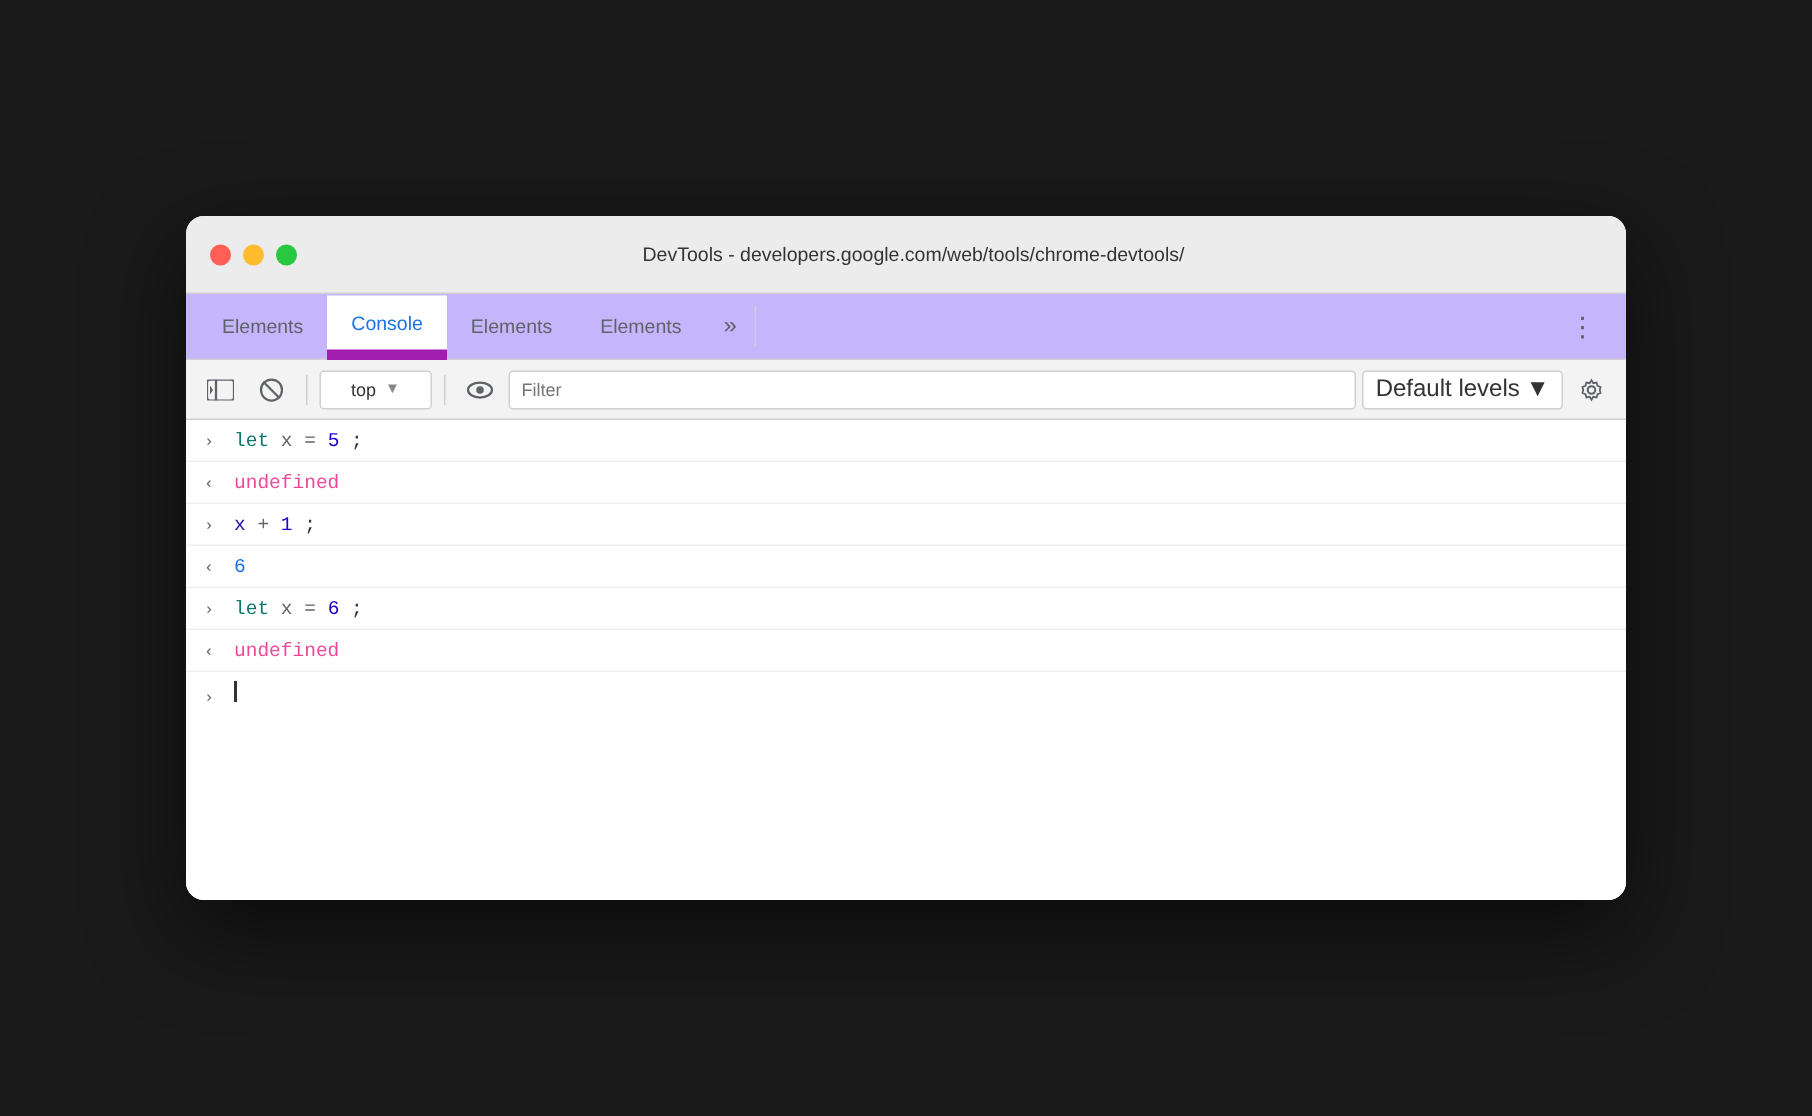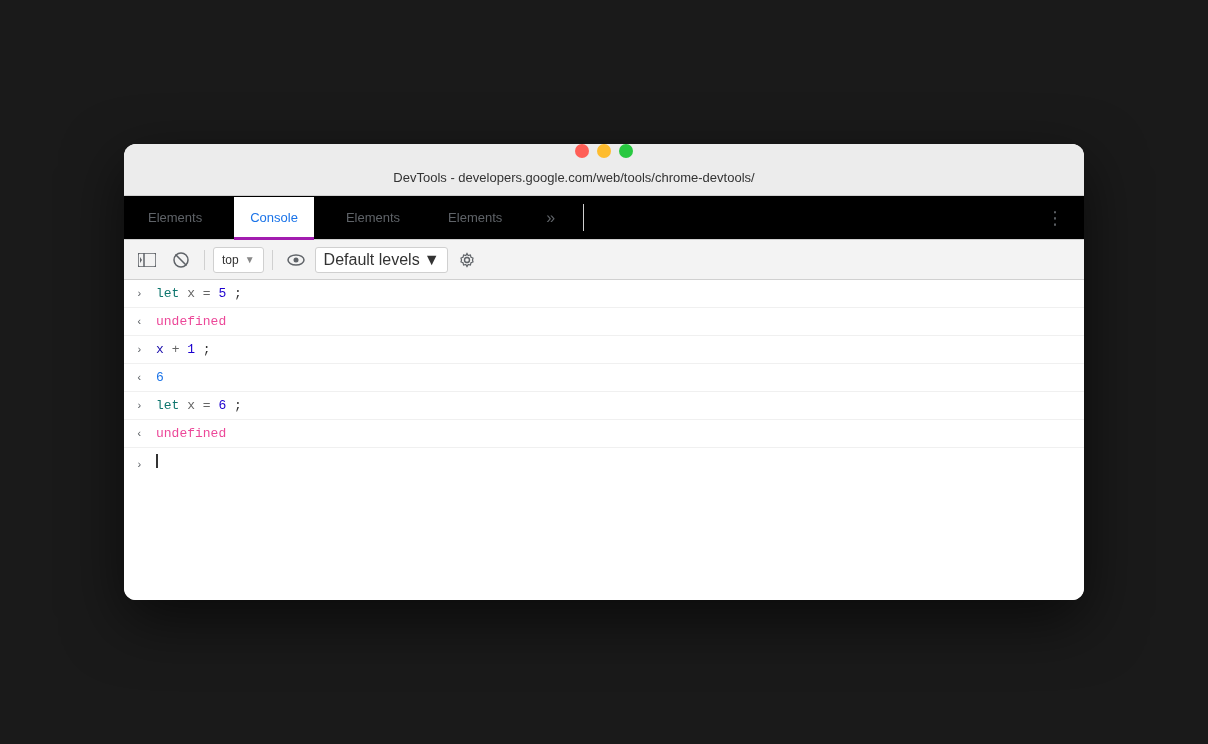--- a/index.html
+++ b/index.html
@@ -23,21 +23,20 @@
 
     
     .titlebar {
       background: #ececec;
       height: 52px;
       display: flex;
       align-items: center;
       padding: 0 16px;
       border-bottom: 1px solid #d0d0d0;
       gap: 12px;
-      flex-direction: column;
     }
 
     .traffic-lights {
       display: flex;
       gap: 8px;
       align-items: center;
     }
 
     .traffic-light {
       width: 14px;
@@ -52,45 +51,45 @@
       flex: 1;
       text-align: center;
       font-size: 13px;
       color: #333;
       font-weight: 500;
       margin-left: -60px;
     }
 
     
     .tabbar {
-      background: #000000;
+      background: #c4b5fd;
       height: 44px;
       display: flex;
       align-items: stretch;
       border-bottom: 1px solid #d0d0d0;
       padding: 0 8px;
-      gap: 16px;
+      gap: 0;
     }
 
     .tab-item {
       display: flex;
       align-items: center;
       padding: 0 16px;
       font-size: 13px;
       color: #5f6368;
       cursor: pointer;
       border-bottom: 3px solid transparent;
       position: relative;
       top: 1px;
       white-space: nowrap;
     }
 
     .tab-item.active {
       color: #1a73e8;
-      border-bottom: 3px solid #a21caf;
+      border-bottom: 7px solid #a21caf;
       background: #fff;
       text-align: right;
     }
 
     .tab-more {
       display: flex;
       align-items: center;
       padding: 0 12px;
       font-size: 16px;
       color: #5f6368;
@@ -143,21 +142,21 @@
       background: #d0d0d0;
       margin: 0 4px;
     }
 
     .toolbar-select {
       display: flex;
       align-items: center;
       background: #fff;
       border: 1px solid #d0d0d0;
       border-radius: 3px;
-      padding: 2px 8px;
+      padding: 2px 20px;
       font-size: 12px;
       color: #333;
       cursor: pointer;
       gap: 6px;
       height: 26px;
     }
 
     .toolbar-select .arrow {
       font-size: 10px;
       color: #888;
@@ -327,20 +326,21 @@
       <span class="arrow">▼</span>
     </div>
     <div class="toolbar-separator"></div>
     <div class="toolbar-eye">
 
       <svg width="18" height="14" viewBox="0 0 18 14">
         <ellipse cx="9" cy="7" rx="8" ry="5" fill="none" stroke="#5f6368" stroke-width="1.5"></ellipse>
         <circle cx="9" cy="7" r="2.5" fill="#5f6368"></circle>
       </svg>
     </div>
+    <input type="text" class="filter-input" placeholder="Filter" style="">
     <div class="default-levels">
       <span>Default levels</span>
       <span>▼</span>
     </div>
     <div class="gear-btn">
 
       <svg width="16" height="16" viewBox="0 0 16 16">
         <circle cx="8" cy="8" r="2.5" fill="none" stroke="#5f6368" stroke-width="1.4"></circle>
         <path d="M8 1.5 L9.2 3.5 L11.4 3 L12 5.2 L14 6 L13.5 8 L14 10 L12 10.8 L11.4 13 L9.2 12.5 L8 14.5 L6.8 12.5 L4.6 13 L4 10.8 L2 10 L2.5 8 L2 6 L4 5.2 L4.6 3 L6.8 3.5 Z" fill="none" stroke="#5f6368" stroke-width="1.2"></path>
       </svg>

